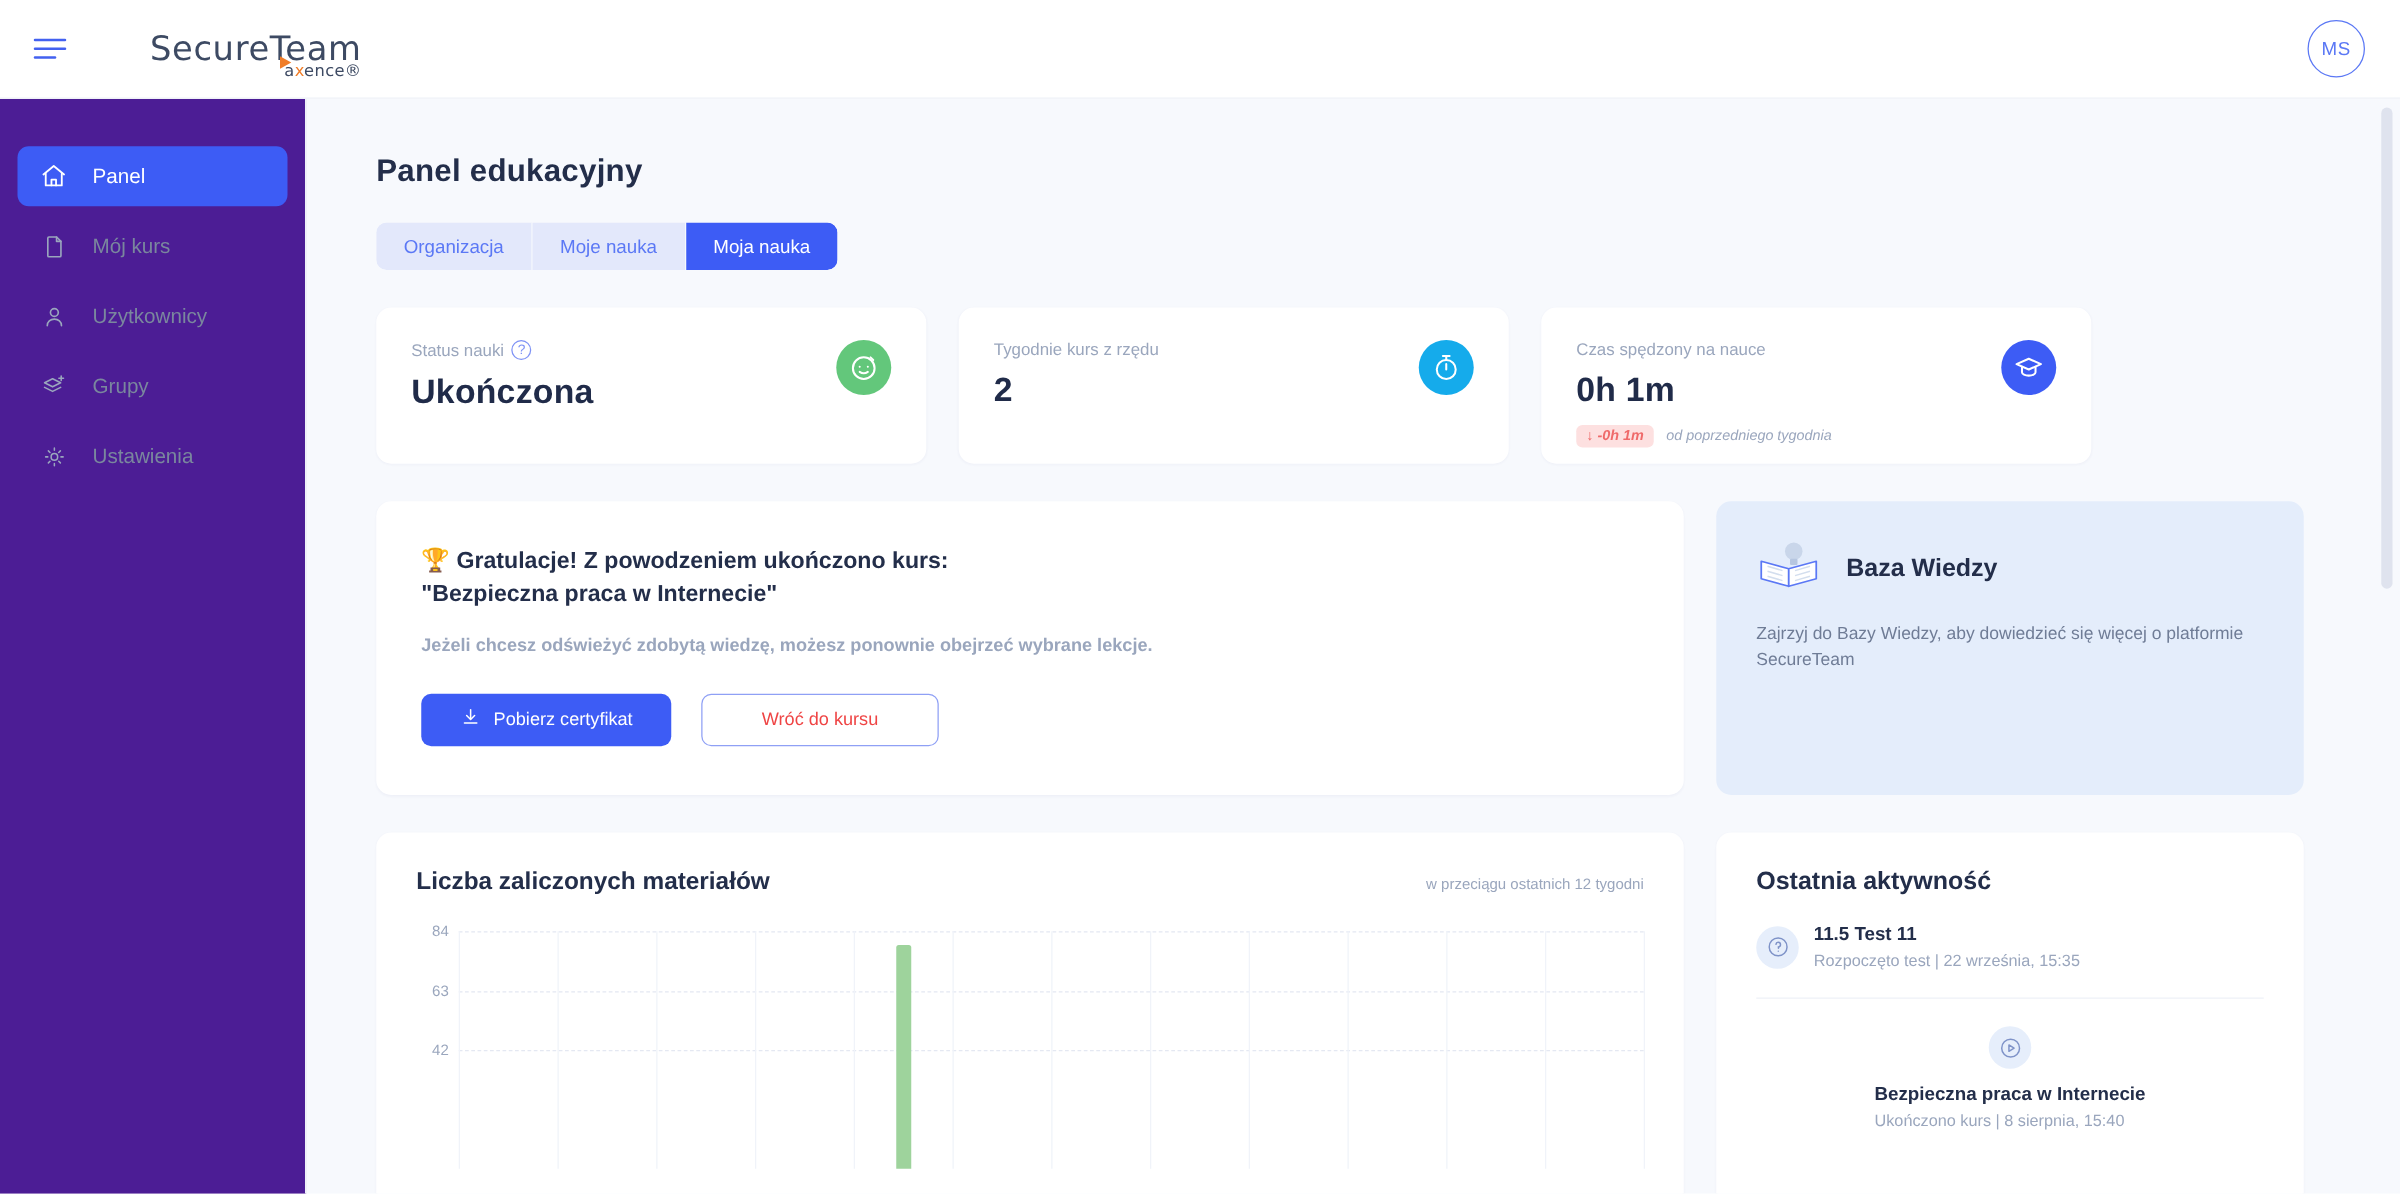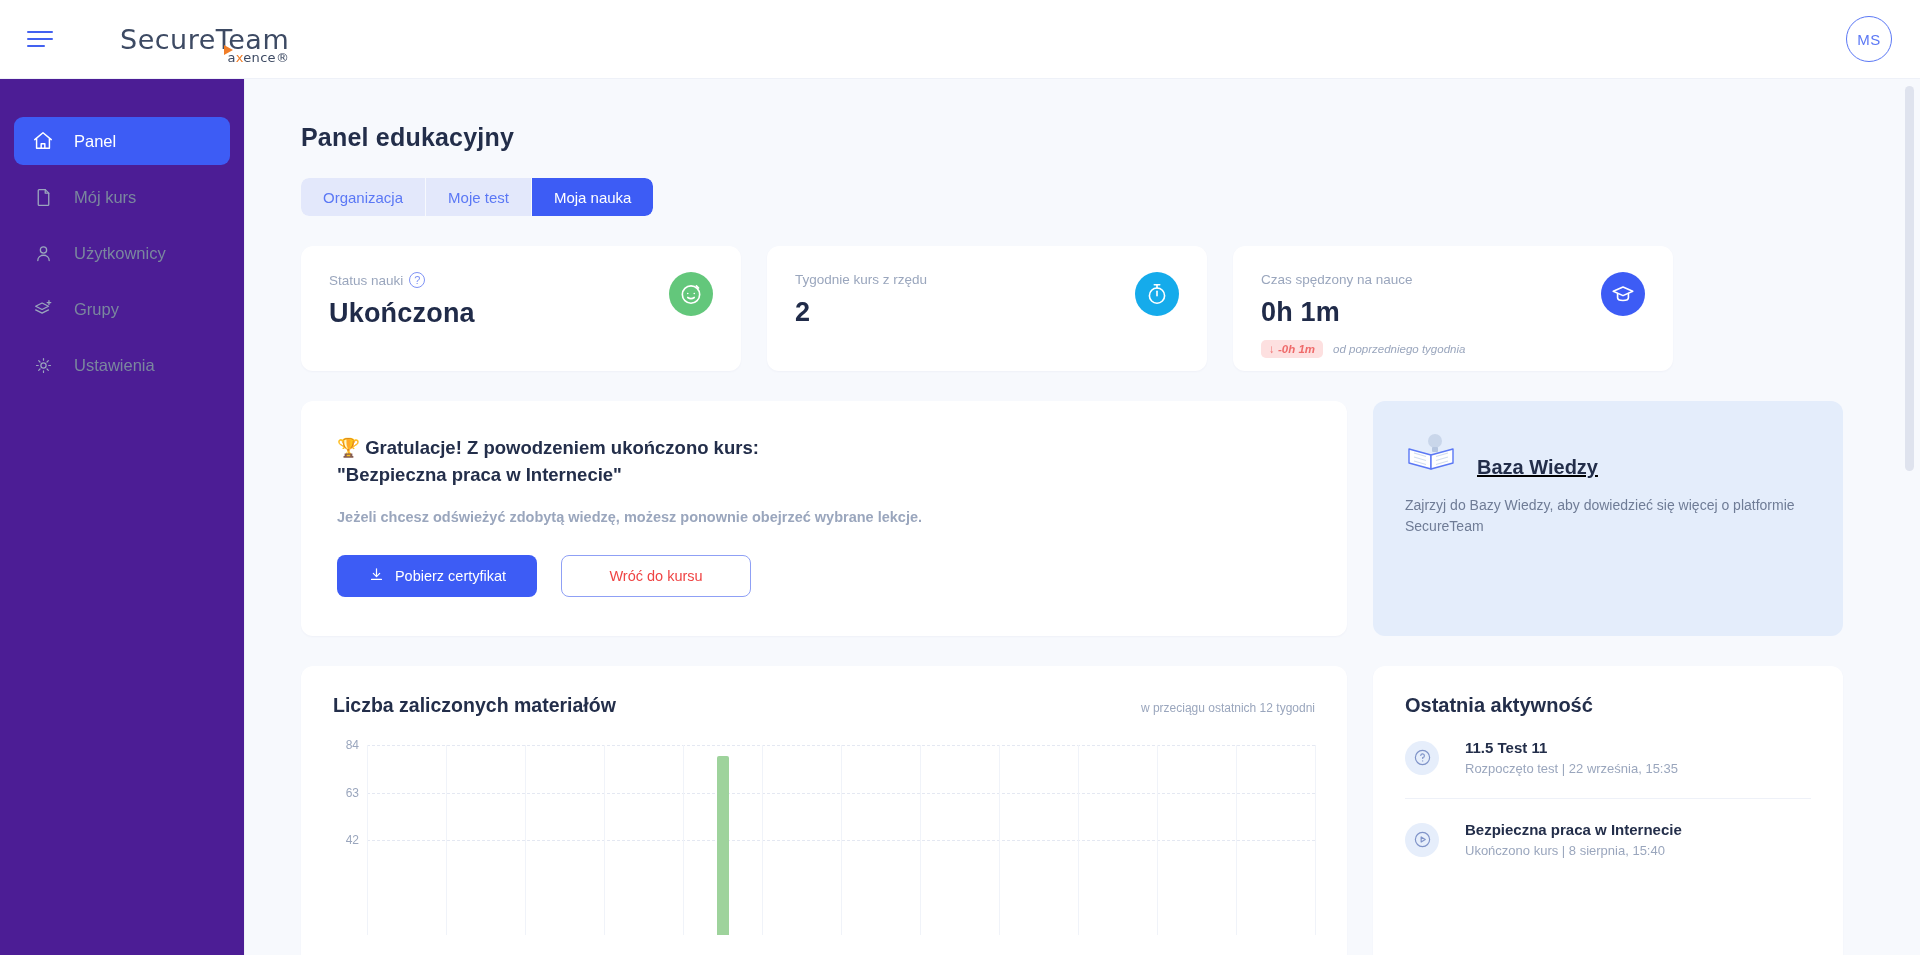--- a/index.html
+++ b/index.html
@@ -119,21 +119,21 @@
     height: 42px; border-radius: 8px; display:flex; align-items:center; justify-content:center;
     font-size: 14.5px; cursor:pointer; gap: 10px; padding: 0 24px;
   }
   .btn-primary { background:#3d5cf5; color:#fff; min-width: 200px; }
   .btn-outline { background:#fff; color:#ef4444; border:1px solid #8fa0f5; min-width: 190px; }
 
   
   .kb {
     background:#e4edfb; border-radius:12px; width: 470px; height: 235px; padding: 30px 32px;
   }
-  .kb-head { display:flex; align-items:flex-end; gap: 18px; text-decoration: underline; }
+  .kb-head { display:flex; align-items:center; gap: 18px; }
   .kb-title { font-size: 20px; font-weight:bold; color:#232e4a; }
   .kb-text { font-size: 14px; color:#6f7c96; line-height:1.5; margin-top: 16px; }
   .kb-btn { margin-top: 22px; background:#3d5cf5; color:#fff; height:42px; border-radius:8px;
     display:inline-flex; align-items:center; padding: 0 26px; font-size: 14.5px; cursor:pointer; }
 
   
   .chart-card {
     background:#fff; border-radius:12px; width: 1046px; height: 300px; padding: 28px 32px;
     box-shadow: 0 1px 2px rgba(40,60,120,.04); position:relative;
   }
@@ -148,22 +148,22 @@
   .vline { position:absolute; top:0; bottom:0; border-left: 1px solid #f0f3f9; }
   .bars { position:absolute; left: 34px; right: 0; top:0; bottom:0; }
   .bar { position:absolute; bottom:0; width: 12px; background:#9ed39c; border-radius: 2px 2px 0 0; }
 
   
   .activity {
     background:#fff; border-radius:12px; width: 470px; height: 300px; padding: 28px 32px;
     box-shadow: 0 1px 2px rgba(40,60,120,.04);
   }
   .activity-title { font-size: 20px; font-weight:bold; color:#232e4a; }
-  .act-item { display:flex; align-items:center; gap: 26px; padding: 22px 0; }
-  .act-item + .act-item { border-top: 1px solid #eef1f8; }
+  .act-item { display:flex; align-items:center; gap: 12px; padding: 22px 0; }
+  .act-item + .act-item { border-top: 1px solid #eef1f8; flex-direction: column; }
   .act-icon {
     width: 34px; height:34px; border-radius:50%; background:#e6eefb;
     display:flex; align-items:center; justify-content:center; flex:none;
   }
   .act-name { font-size: 15px; font-weight:bold; color:#232e4a; }
   .act-meta { font-size: 13px; color:#9aa6bd; margin-top: 4px; }
 
   
   .scrollbar { position:absolute; right: 6px; top: 86px; width: 9px; height: 860px;
      background: transparent; z-index: 30; }
@@ -239,21 +239,21 @@
       <span>Ustawienia</span>
     </div>
   </div>
 
   <div class="main">
 
     <div class="page-title">Panel edukacyjny</div>
 
     <div class="tabs">
       <div class="tab">Organizacja</div>
-      <div class="tab">Moje test</div>
+      <div class="tab">Moje nauka</div>
       <div class="tab active">Moja nauka</div>
     </div>
 
     <div class="stat-row">
 
       <div class="stat-card">
         <div class="stat-label">
           <span>Status nauki</span>
           <span class="help-circle">?</span>
         </div>

